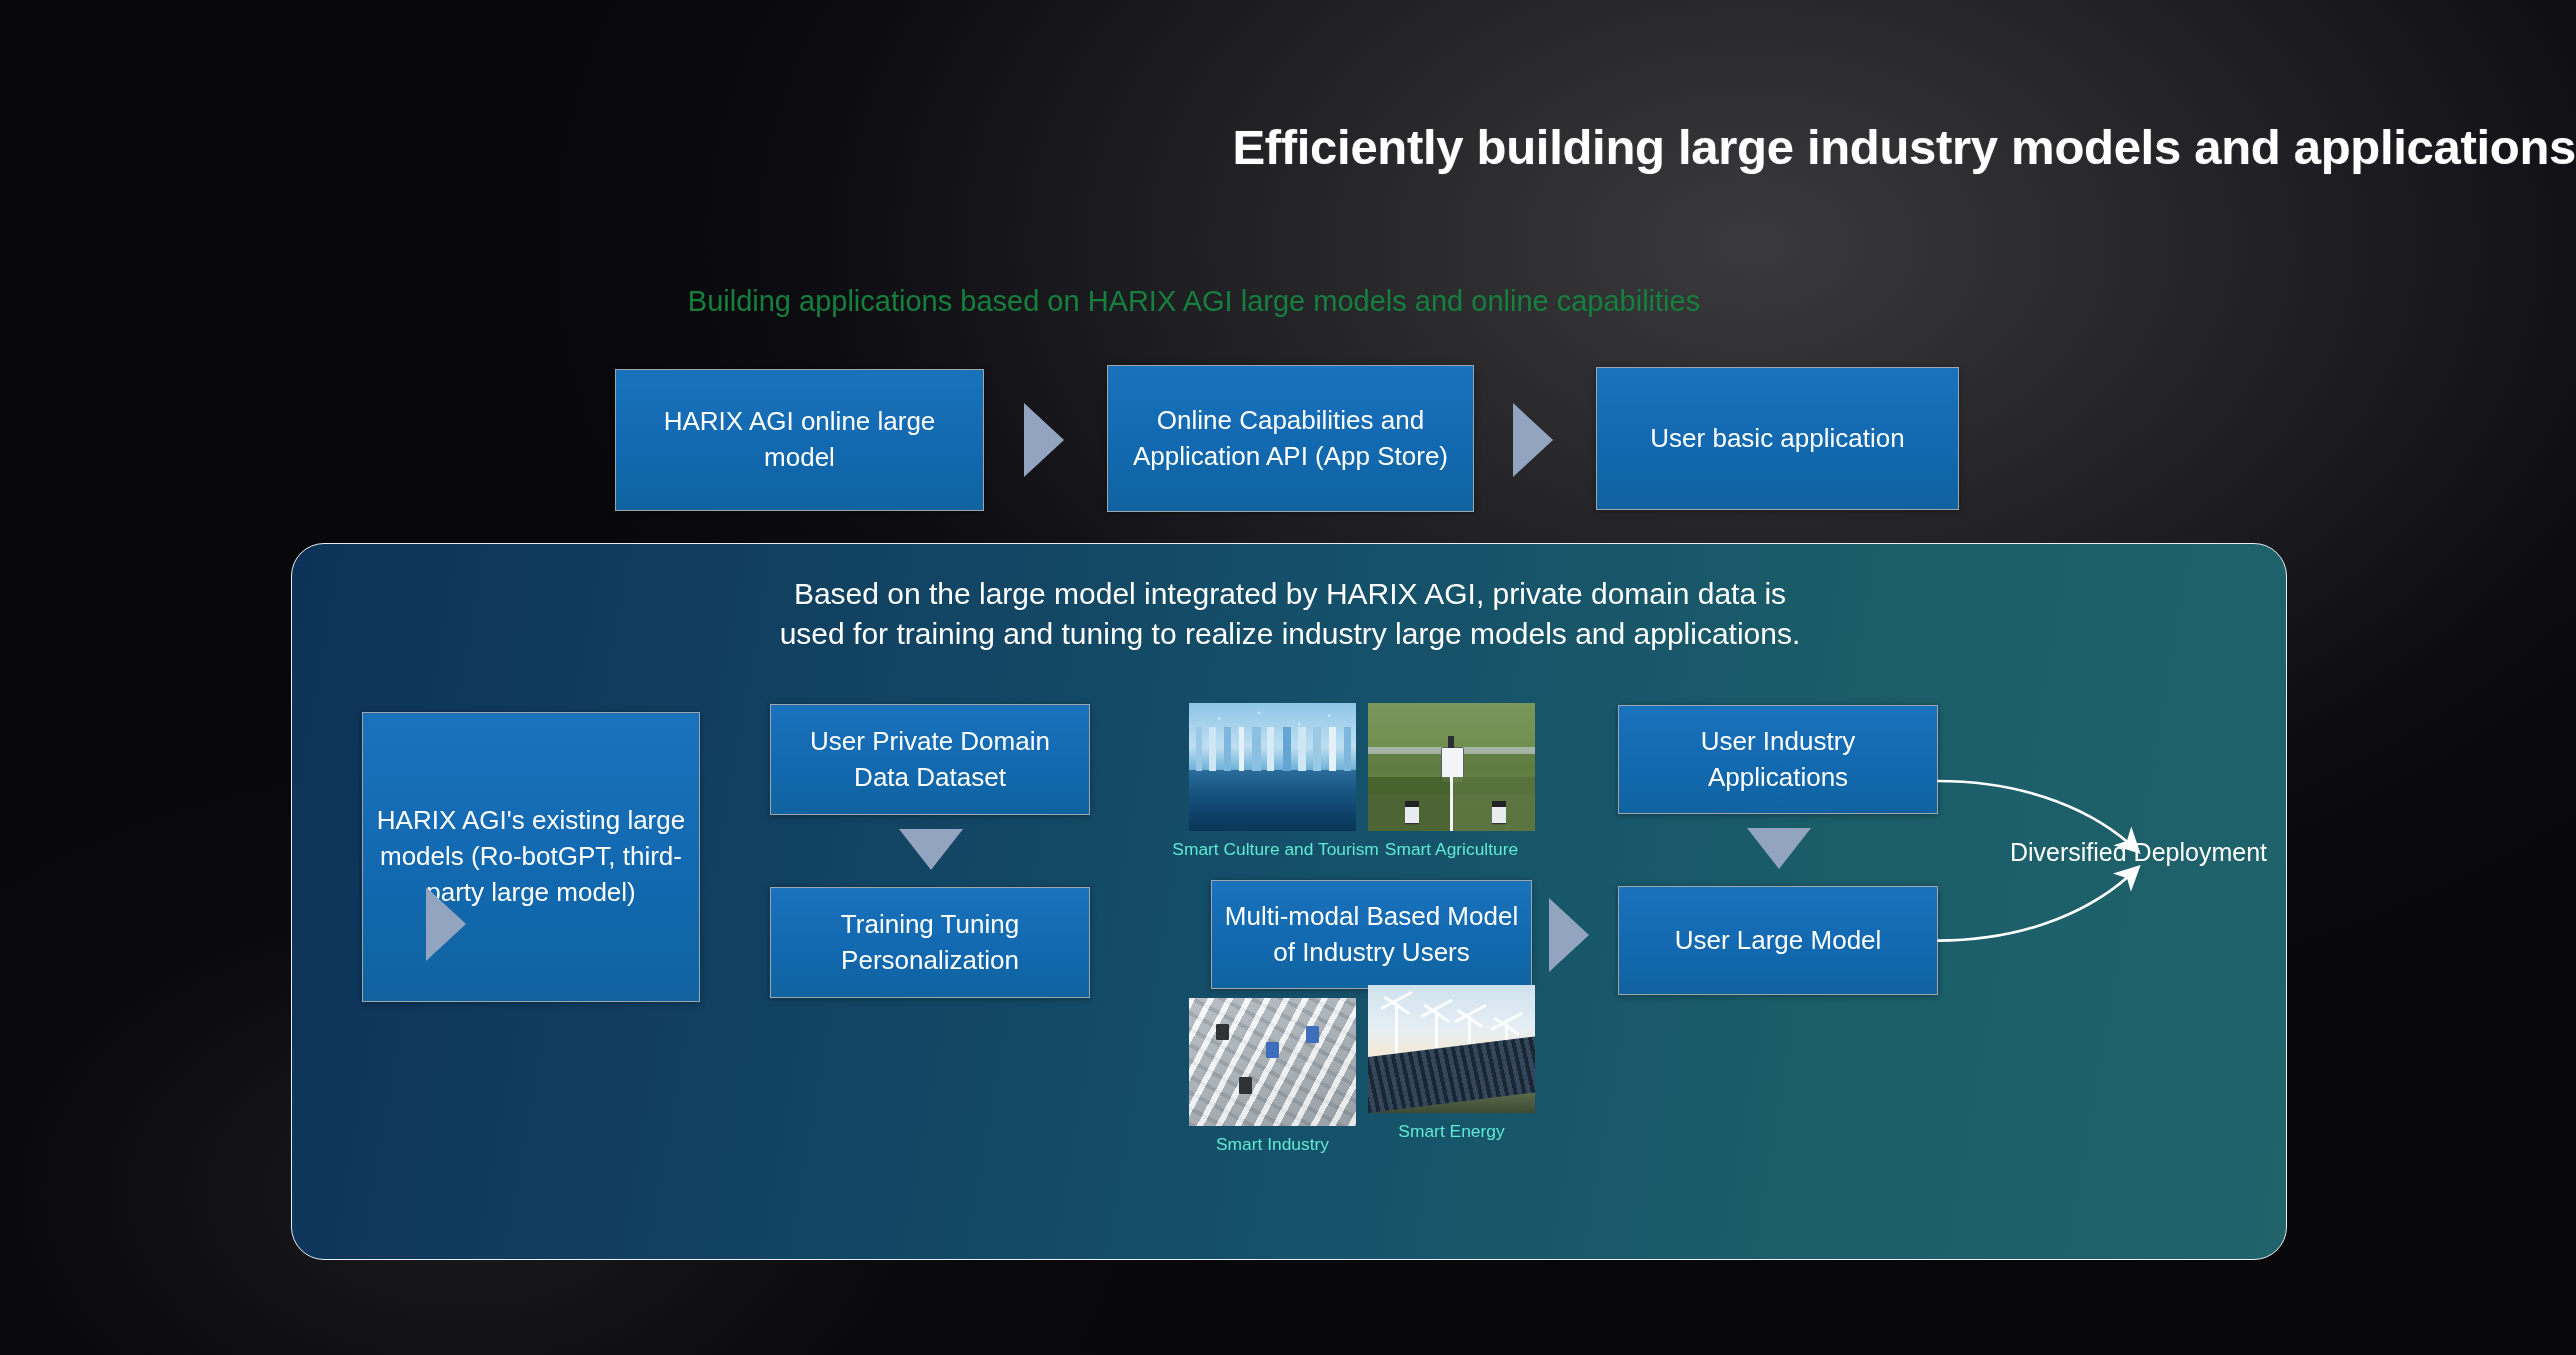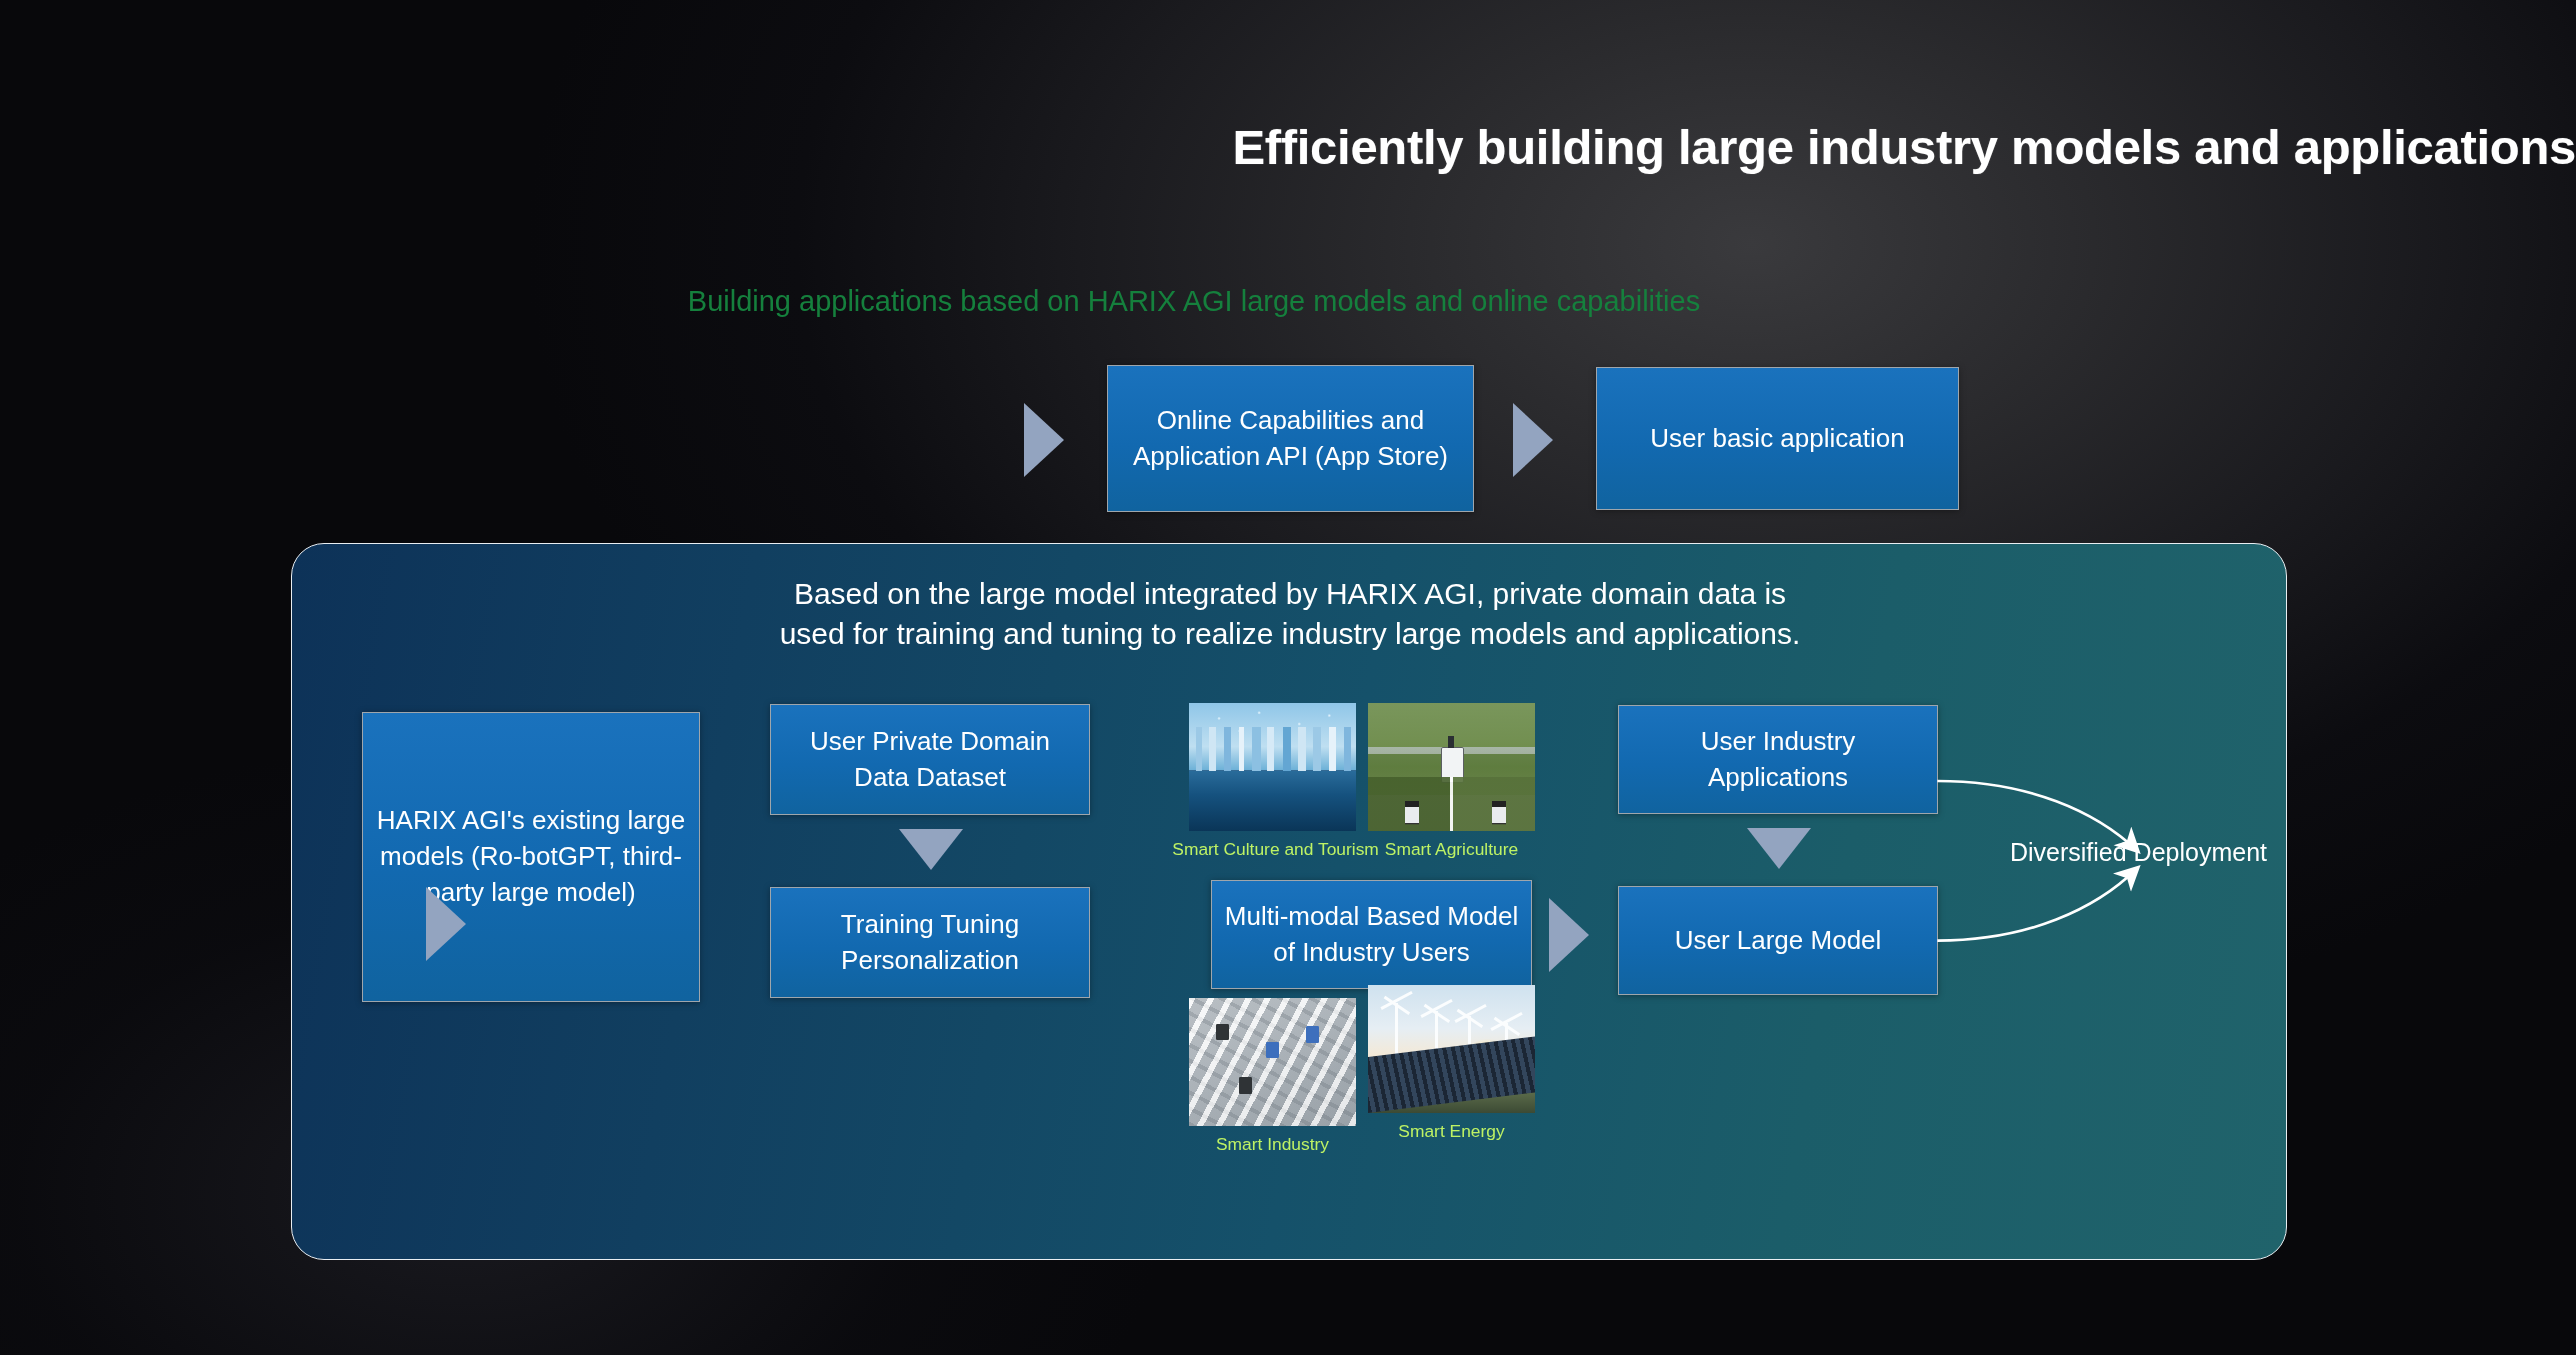--- a/index.html
+++ b/index.html
@@ -98,21 +98,21 @@
   #p-arrow-mid{ left:1549px; top:898px; }
 
   #p-r-top{ left:1618px; top:705px; width:320px; height:109px; font-size:26px; }
   #p-r-down{ left:1747px; top:828px; }
   #p-r-bot{ left:1618px; top:886px; width:320px; height:109px; font-size:26px; }
 
   
   .thumb-wrap{ position:absolute; }
   .thumb{ width:167px; height:128px; position:relative; overflow:hidden; display:block; }
   .thumb-cap{
-    display:block; text-align:center; font-size:17.4px; color:#bef264;
+    display:block; text-align:center; font-size:17.4px; color:#5eead4;
     margin-top:7.7px; white-space:nowrap;
   }
   #tw-tourism{ left:1189px; top:703px; }
   #tw-agri{   left:1368px; top:703px; }
   #tw-indus{  left:1189px; top:998px; }
   #tw-energy{ left:1368px; top:985px; }
   #tw-tourism .thumb-cap{ margin-left:-16.7px; }
   #tw-agri .thumb-cap{ margin-left:0; }
 
   
@@ -225,20 +225,23 @@
 <body>
 
 <div id="bg-glow"></div>
 <div id="bg-glow2"></div>
 
 <div id="stage">
 
   <div id="page-title">Efficiently building large industry models and applications</div>
   <div id="subtitle">Building applications based on HARIX AGI large models and online capabilities</div>
 
+  <div class="pbox" id="row1-box1">
+    <span>HARIX AGI online large model</span>
+  </div>
   <div class="tri-right" id="row1-arrow1"></div>
   <div class="pbox" id="row1-box2">
     <span id="r1b2">
         <div>Online Capabilities and</div>
         <div>Application API (App Store)</div>
       </span>
   </div>
   <div class="tri-right" id="row1-arrow2"></div>
   <div class="pbox" id="row1-box3">
     <span>User basic application</span>

